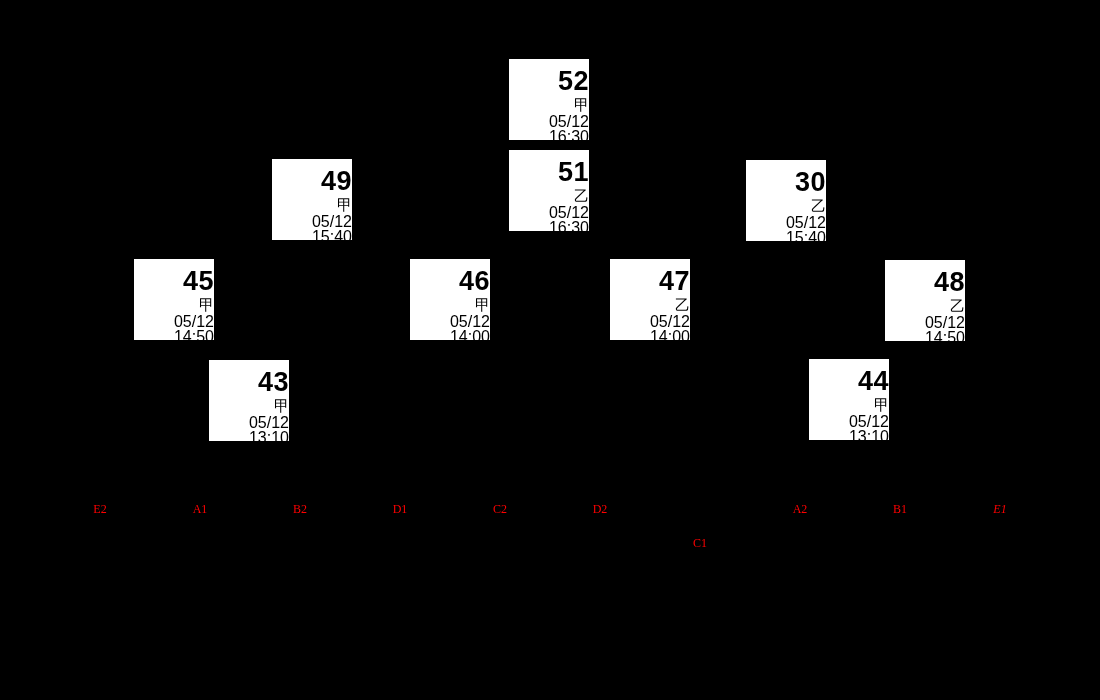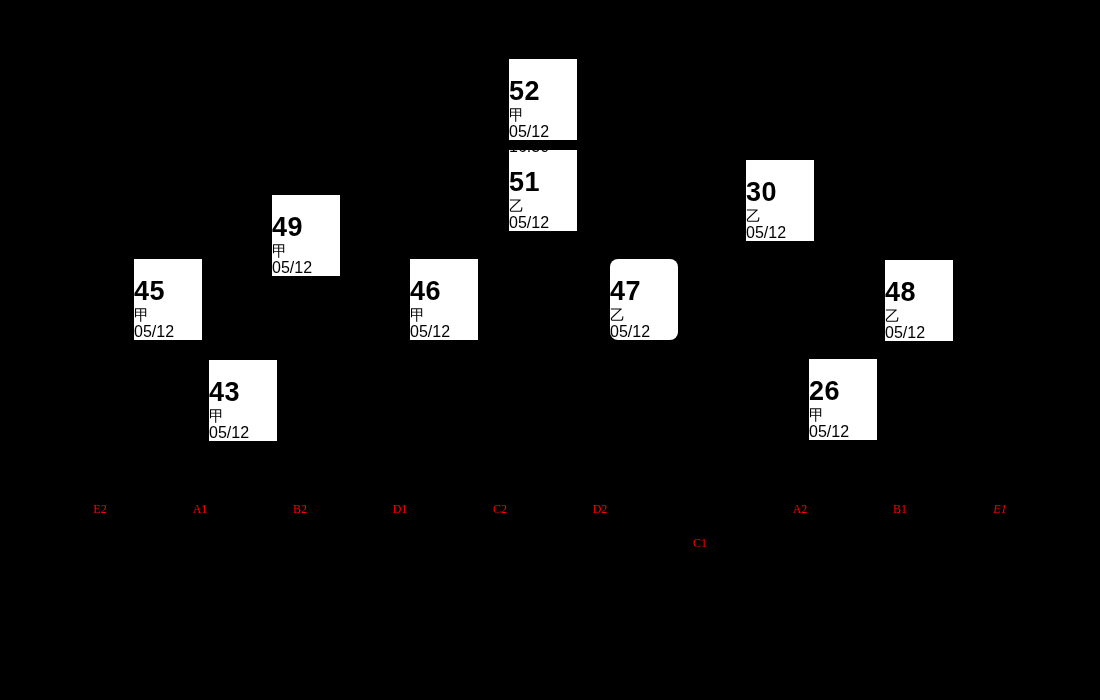--- a/index.html
+++ b/index.html
@@ -10,27 +10,27 @@
   #canvas {
     position: relative;
     width: 1100px;
     height: 700px;
     background: var(--canvas-bg, #000000);
     overflow: hidden;
     font-family: "Liberation Sans", sans-serif;
   }
   .match-box {
     position: absolute;
-    width: 68px;
+    width: 80px;
     height: 81px;
     box-sizing: border-box;
     background: var(--box-bg, #ffffff);
     color: var(--box-text, #000000);
-    text-align: left;
-    padding-top: 18px;
+    text-align: right;
+    padding-top: 8px;
     cursor: pointer;
   }
   .match-num {
     font-size: 27px;
     font-weight: bold;
     line-height: 28px;
     letter-spacing: 0.5px;
   }
   .match-group {
     font-size: 15px;
@@ -57,55 +57,55 @@
 <div id="canvas" style="--canvas-bg: #000000; --box-bg: #ffffff; --box-text: #000000; --seed-color: #ff0000;">
 
   <div class="match-box" style="left: 209px; top: 360px;">
     <div class="match-num">43</div>
     <div class="match-group">甲</div>
     <div class="match-date">05/12</div>
     <div class="match-time">13:10</div>
   </div>
 
   <div class="match-box" style="left: 809px; top: 359px;">
-    <div class="match-num">26</div>
+    <div class="match-num">44</div>
     <div class="match-group">甲</div>
     <div class="match-date">05/12</div>
     <div class="match-time">13:10</div>
   </div>
 
   <div class="match-box" style="left: 134px; top: 259px;">
     <div class="match-num">45</div>
     <div class="match-group">甲</div>
     <div class="match-date">05/12</div>
     <div class="match-time">14:50</div>
   </div>
 
   <div class="match-box" style="left: 410px; top: 259px;">
     <div class="match-num">46</div>
     <div class="match-group">甲</div>
     <div class="match-date">05/12</div>
     <div class="match-time">14:00</div>
   </div>
 
-  <div class="match-box" style="left: 610px; top: 259px; border-radius: 8px;">
+  <div class="match-box" style="left: 610px; top: 259px;">
     <div class="match-num">47</div>
     <div class="match-group">乙</div>
     <div class="match-date">05/12</div>
     <div class="match-time">14:00</div>
   </div>
 
   <div class="match-box" style="left: 885px; top: 260px;">
     <div class="match-num">48</div>
     <div class="match-group">乙</div>
     <div class="match-date">05/12</div>
     <div class="match-time">14:50</div>
   </div>
 
-  <div class="match-box" style="left: 272px; top: 159px; margin-top: 36px;">
+  <div class="match-box" style="left: 272px; top: 159px;">
     <div class="match-num">49</div>
     <div class="match-group">甲</div>
     <div class="match-date">05/12</div>
     <div class="match-time">15:40</div>
   </div>
 
   <div class="match-box" style="left: 746px; top: 160px;">
     <div class="match-num">30</div>
     <div class="match-group">乙</div>
     <div class="match-date">05/12</div>

